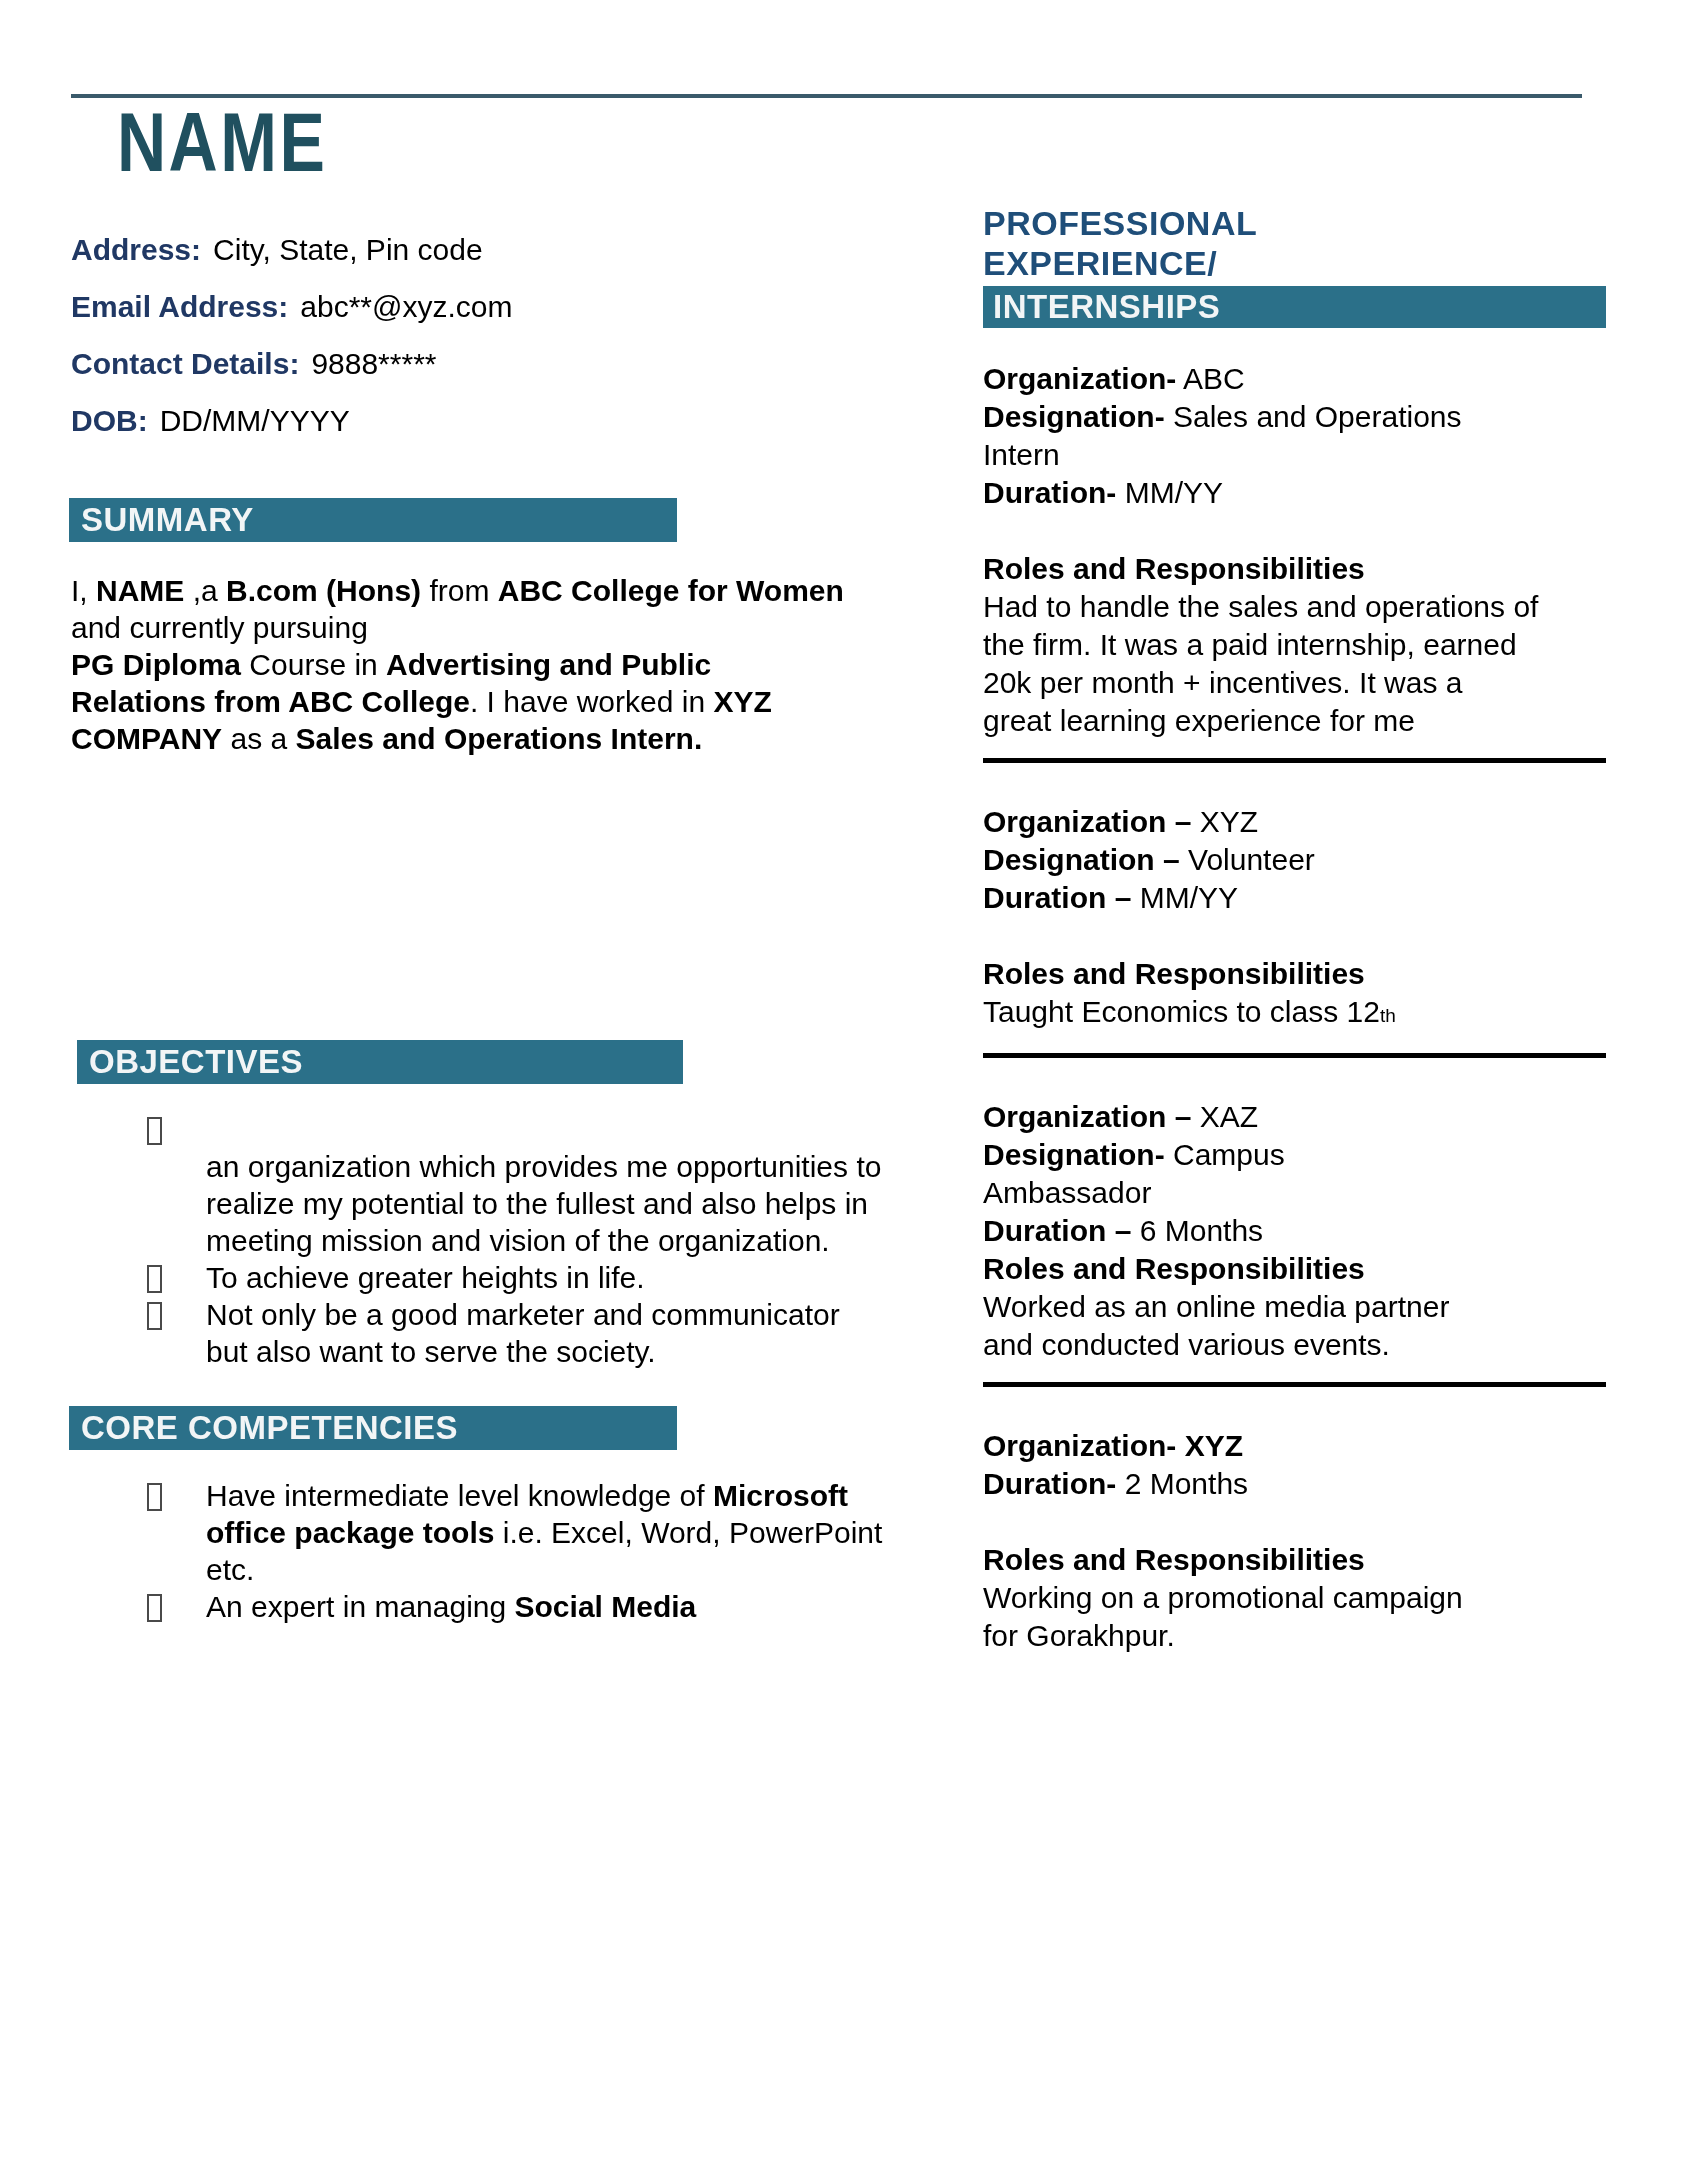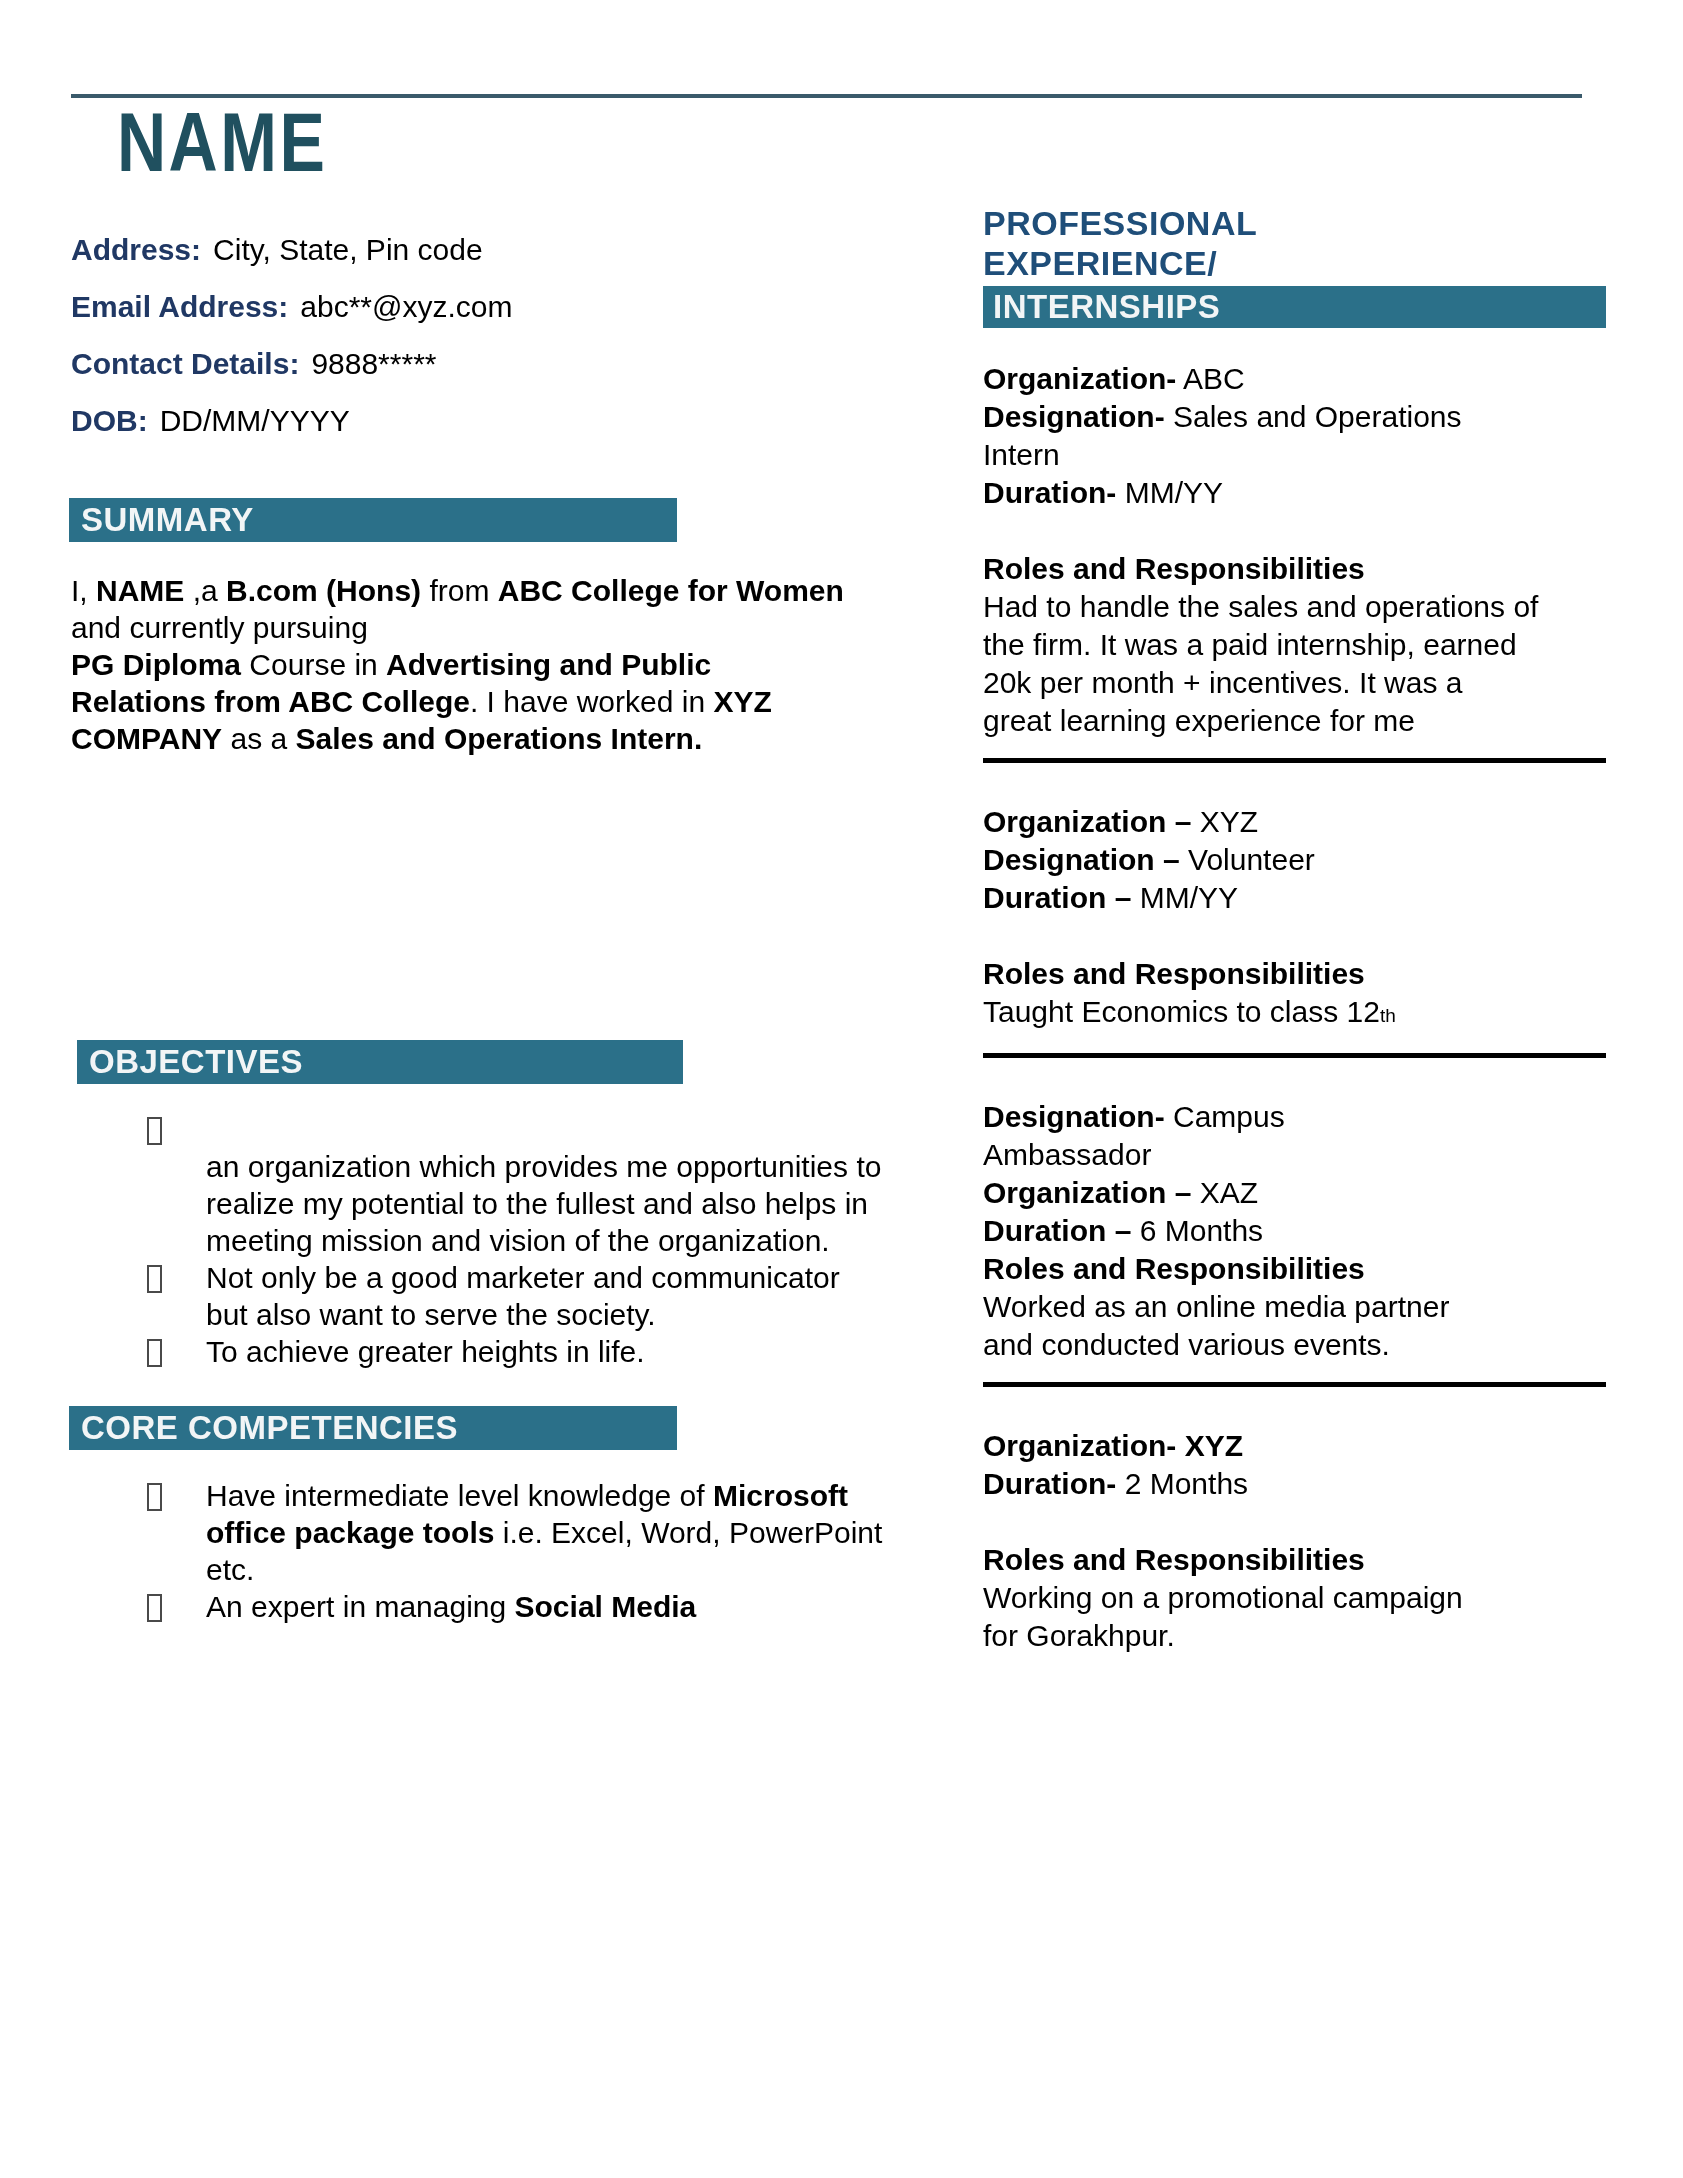--- a/index.html
+++ b/index.html
@@ -137,26 +137,26 @@
     <span>OBJECTIVES</span>
   </div>
   <ul class="bullets bullets-objectives">
   <li>
     <span class="tofu"></span>
     <span class="bullet-text"><br><span>an organization which provides me opportunities to</span><br><span>realize my potential to the fullest and also helps in</span><br><span>meeting mission and vision of the organization.</span></span>
   </li>
 
   <li>
     <span class="tofu"></span>
+    <span class="bullet-text"><span>To achieve greater heights in life.</span></span>
+  </li>
+
+  <li>
+    <span class="tofu"></span>
     <span class="bullet-text"><span>Not only be a good marketer and communicator</span><br><span>but also want to serve the society.</span></span>
-  </li>
-
-  <li>
-    <span class="tofu"></span>
-    <span class="bullet-text"><span>To achieve greater heights in life.</span></span>
   </li>
 </ul>
 
   <div class="banner banner-core">
     <span>CORE COMPETENCIES</span>
   </div>
   <ul class="bullets bullets-core">
   <li>
     <span class="tofu"></span>
     <span class="bullet-text"><span>Have intermediate level knowledge of </span><b>Microsoft</b><br><b>office package tools</b><span> i.e. Excel, Word, PowerPoint</span><br><span>etc.</span></span>
@@ -194,22 +194,22 @@
             <div><b>Duration – </b><span>MM/YY</span></div>
           </div>
     <div class="roles-gap"></div>
     <h3 class="roles-title">Roles and Responsibilities</h3>
     <p class="entry-desc"><span>Taught Economics to class 12</span><span class="sm">th</span></p>
     <div class="sep"></div>
   </section>
 
   <section class="entry">
     <div class="entry-lines">
+            <div><b>Organization – </b><span>XAZ</span></div>
             <div><b>Designation-</b><span> Campus</span><br><span>Ambassador</span></div>
-            <div><b>Organization – </b><span>XAZ</span></div>
             <div><b>Duration – </b><span>6 Months</span></div>
           </div>
 
     <h3 class="roles-title">Roles and Responsibilities</h3>
     <p class="entry-desc"><span>Worked as an online media partner</span><br><span>and conducted various events.</span></p>
     <div class="sep"></div>
   </section>
 
   <section class="entry">
     <div class="entry-lines">

